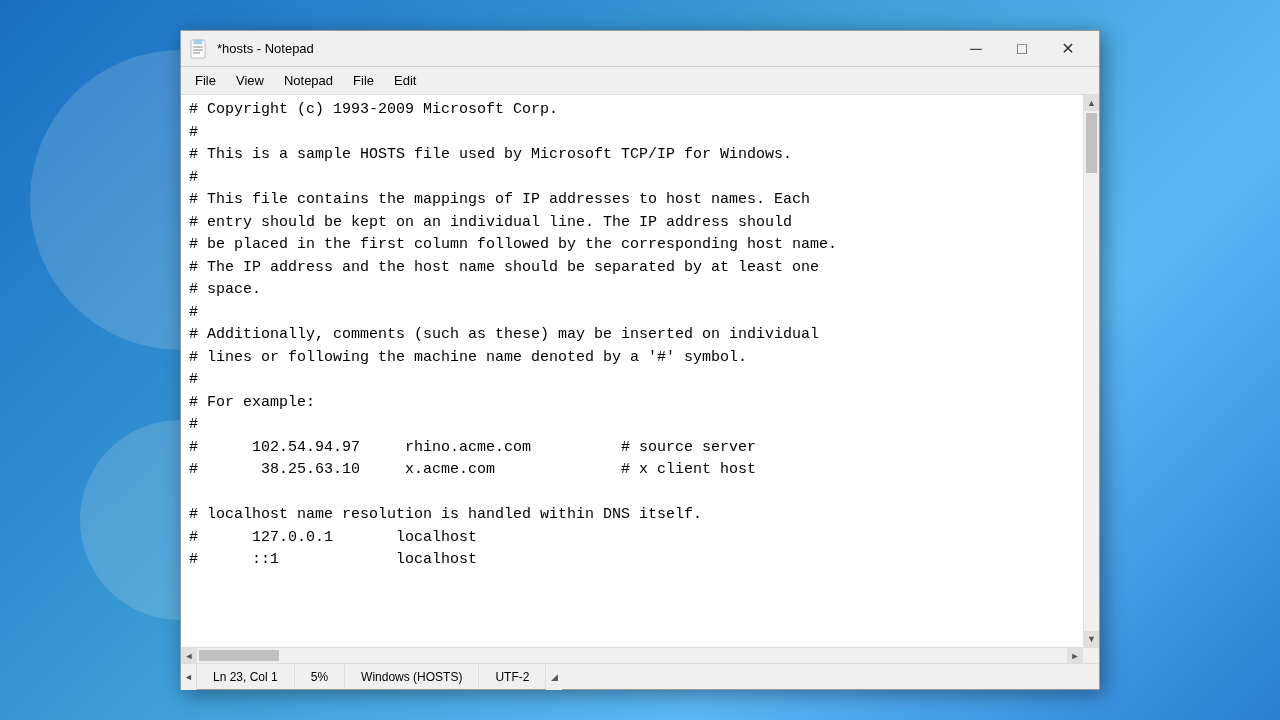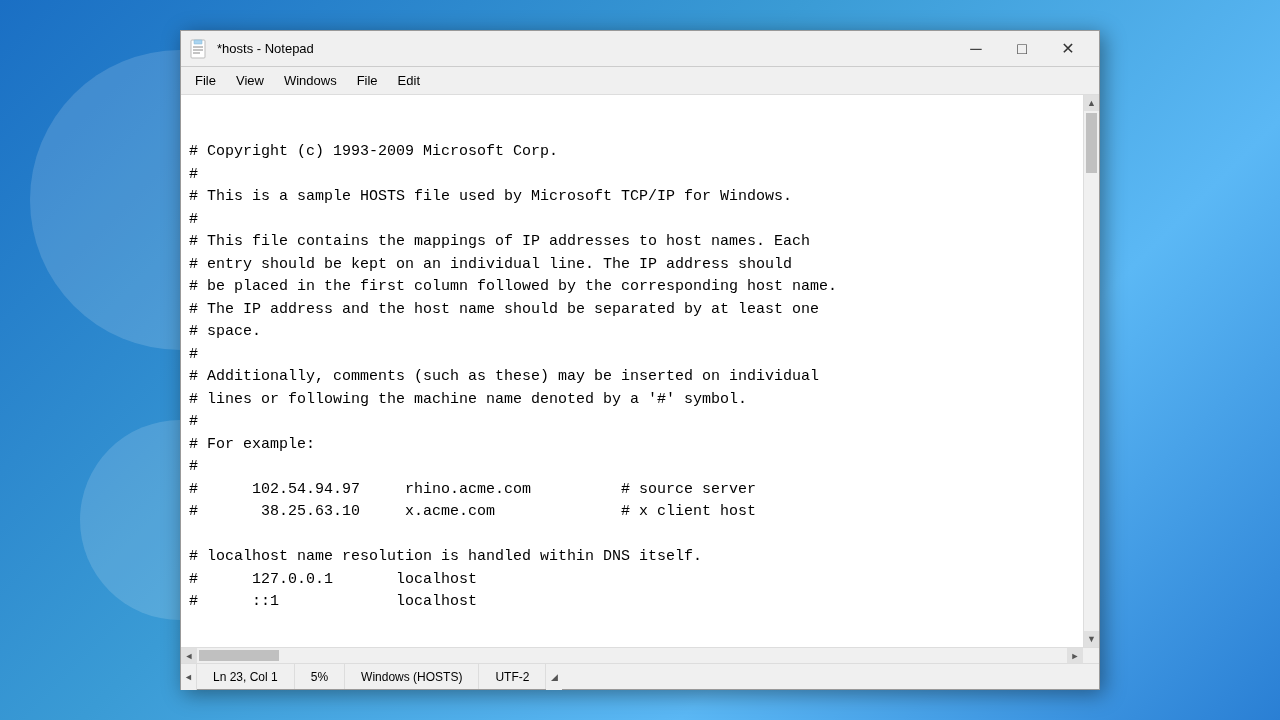--- a/index.html
+++ b/index.html
@@ -133,21 +133,20 @@
     }
 
     .editor-text {
       font-family: 'Courier New', Courier, monospace;
       font-size: 15px;
       line-height: 1.5;
       color: #000;
       white-space: pre;
       outline: none;
       min-height: 100%;
-      margin-top: 42px;
     }
 
     
     .editor-content::-webkit-scrollbar {
       width: 16px;
       height: 16px;
     }
 
     .editor-content::-webkit-scrollbar-track {
       background: #f0f0f0;
@@ -315,21 +314,21 @@
     <div class="title-bar-controls">
       <button class="title-bar-btn">─</button>
       <button class="title-bar-btn">□</button>
       <button class="title-bar-btn close">✕</button>
     </div>
   </div>
 
   <div class="menu-bar">
     <span class="menu-item">File</span>
     <span class="menu-item">View</span>
-    <span class="menu-item">Windows</span>
+    <span class="menu-item">Notepad</span>
     <span class="menu-item">File</span>
     <span class="menu-item">Edit</span>
   </div>
 
   <div class="editor-container">
     <div class="editor-content">
       <div class="editor-text" contenteditable="true" spellcheck="false" style=""># Copyright (c) 1993-2009 Microsoft Corp.
 #
 # This is a sample HOSTS file used by Microsoft TCP/IP for Windows.
 #

